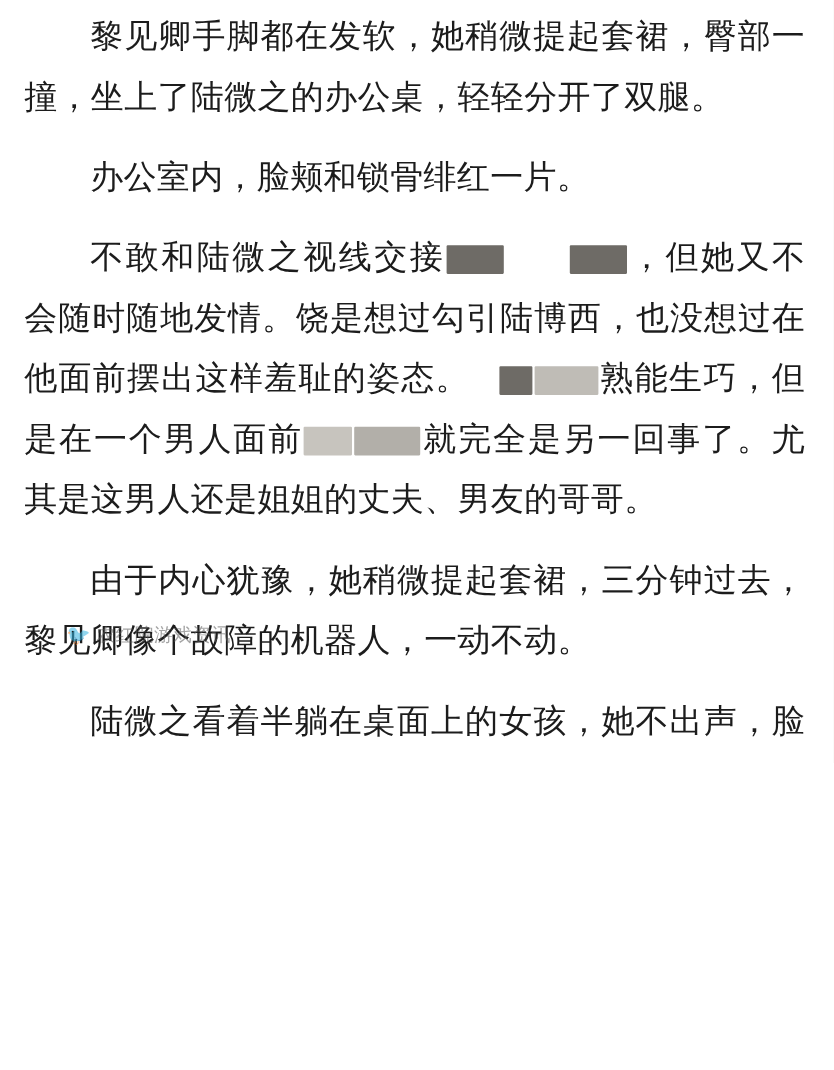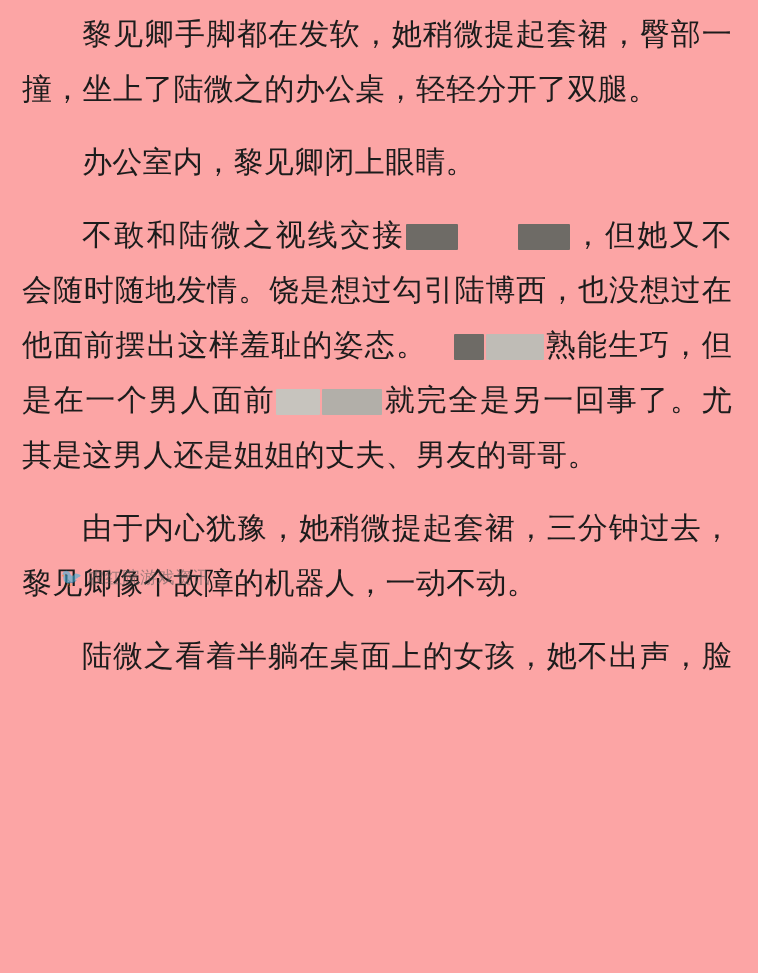--- a/index.html
+++ b/index.html
@@ -10,21 +10,21 @@
     width: 758px;
     height: 973px;
     background: #f1efe8;
     font-family: "Liberation Sans", sans-serif;
     overflow: hidden;
   }
   #page {
     position: relative;
     width: 758px;
     height: 973px;
-    background: #fca5a5;
+    background: #ffffff;
     box-sizing: border-box;
     padding: 6px 26px 0 22px;
   }
   .para {
     font-size: 30px;
     line-height: 55px;
     color: #1c1c1c;
     text-align: justify;
     text-justify: inter-character;
     margin: 0 0 18px 0;
@@ -80,21 +80,21 @@
 </head>
 <body>
 
 <div id="page">
 
   <p class="para indent">
     <span>黎见卿手脚都在发软，她稍微提起套裙，臀部一撞，坐上了陆微之的办公桌，轻轻分开了双腿。</span>
   </p>
 
   <p class="para indent">
-    <span>办公室内，黎见卿闭上眼睛。</span>
+    <span>办公室内，脸颊和锁骨绯红一片。</span>
   </p>
 
   <p class="para indent">
     <span>不敢和陆微之视线交接</span><span class="redact r1"></span><span class="gapspace"></span><span class="redact r2"></span><span>，但她又不会随时随地发情。饶是想过勾引陆博西，也没想过在他面前摆出这样羞耻的姿态。</span><span class="gapspace-sm"></span><span class="redact r3"></span><span class="redact r4"></span><span>熟能生巧，但是在一个男人面前</span><span class="redact r5"></span><span class="redact r6"></span><span>就完全是另一回事了。尤其是这男人还是姐姐的丈夫、男友的哥哥。</span>
   </p>
 
 
   <p class="para indent">
     <span>由于内心犹豫，她稍微提起套裙，三分钟过去，黎见卿像个故障的机器人，一动不动。</span>
   </p>

